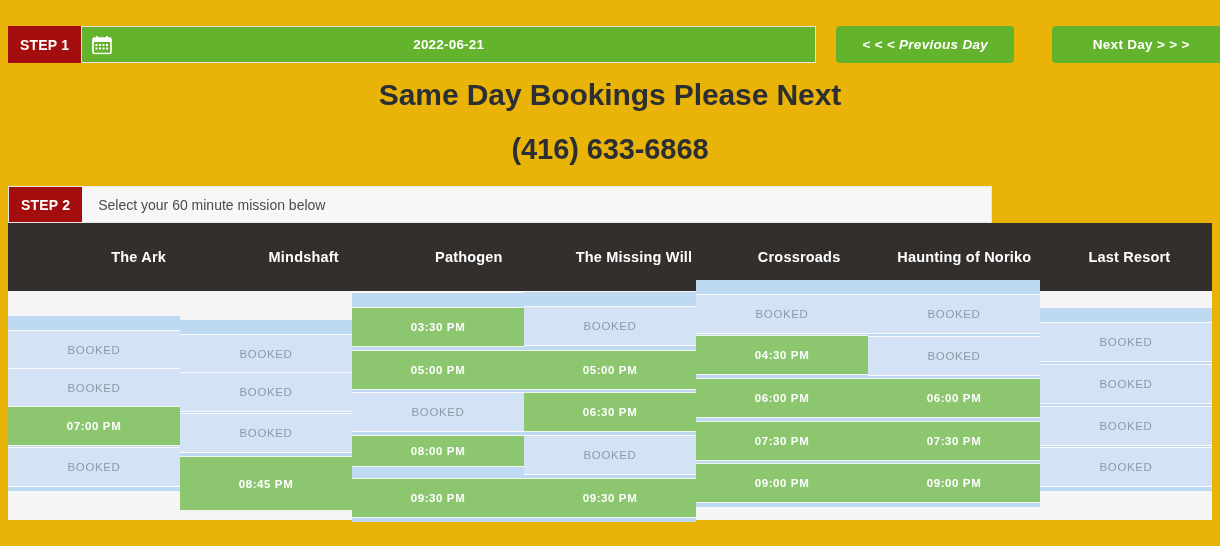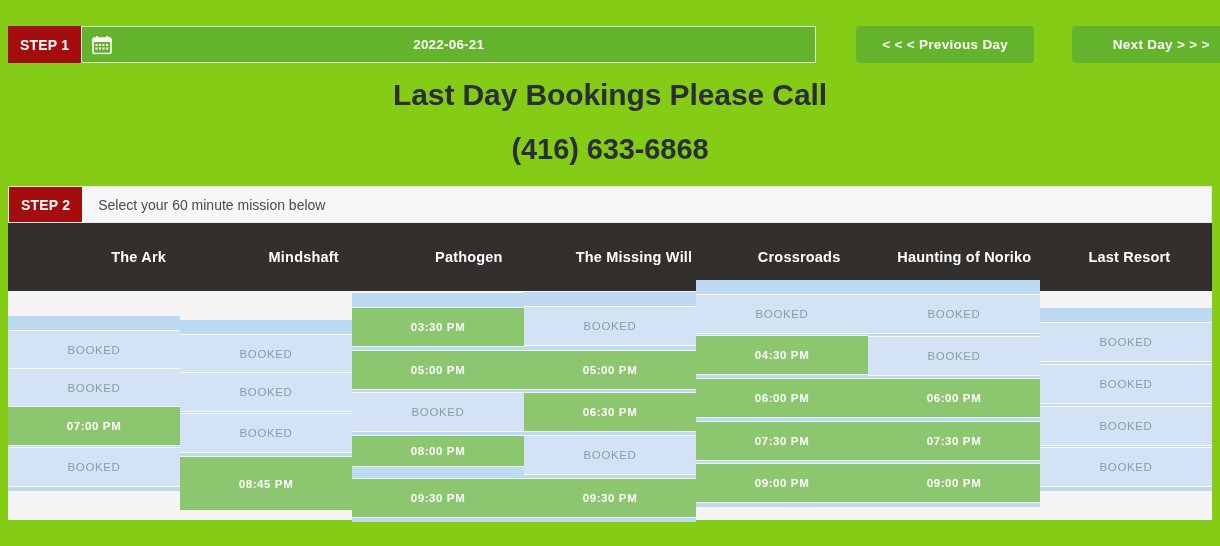--- a/index.html
+++ b/index.html
@@ -4,21 +4,21 @@
 <title>Booking Schedule</title>
 <style>
   * { box-sizing: border-box; }
   html, body {
     margin: 0; padding: 0;
     width: 1220px; height: 546px;
     background: #ffffff;
     font-family: "Liberation Sans", sans-serif;
     overflow: hidden;
   }
-  .page { position: relative; width: 1220px; height: 546px; background:#84cc16; }
+  .page { position: relative; width: 1220px; height: 546px; background:#eab308; }
 
   
   .step1-row {
     position: absolute; left: 8px; top: 26px;
     width: 1204px; height: 37px;
     display: flex; align-items: stretch;
   }
   .step-tag {
     background: #a30d0d;
     color: #ffffff;
@@ -47,41 +47,41 @@
   .nav-btn {
     flex: 0 0 178px;
     background: #63b32c;
     border: none; border-radius: 4px;
     color: #fff; font-size: 13.5px; font-weight: 700;
     font-family: "Liberation Sans", sans-serif;
     cursor: pointer;
     display: flex; align-items: center; justify-content: center;
     letter-spacing: .3px;
   }
-  .nav-btn.prev { margin-left: 40px; }
+  .nav-btn.prev { margin-left: 20px; font-style: italic; }
   .nav-btn.next { margin-left: 38px; margin-right: 0; }
 
   
   .headline {
     position: absolute; left: 0; top: 78px; width: 1220px;
     text-align: center;
     color: #2b2f33;
     font-size: 30px; font-weight: 700; letter-spacing: -0.1px;
   }
   .headline2 {
     position: absolute; left: 0; top: 133px; width: 1220px;
     text-align: center;
     color: #2b2f33;
     font-size: 29px; font-weight: 700; letter-spacing: -0.1px;
   }
 
   
   .step2-row {
     position: absolute; left: 8px; top: 186px;
-    width: 1204px; height: 37px;
+    width: 984px; height: 37px;
     display: flex; align-items: stretch;
     background: #f7f7f7;
     border: 1px solid #e6e6e6;
   }
   .step2-text {
     display: flex; align-items: center;
     padding-left: 16px;
     font-size: 14px; color: #4b4b4b;
   }
 
@@ -163,21 +163,21 @@
           </g>
         </svg>
       </span>
       <span class="date-text">2022-06-21</span>
     </div>
     <div class="nav-gap"></div>
     <button class="nav-btn prev">&lt; &lt; &lt; Previous Day</button>
     <button class="nav-btn next">Next Day &gt; &gt; &gt;</button>
   </div>
 
-  <div class="headline">Last Day Bookings Please Call</div>
+  <div class="headline">Same Day Bookings Please Next</div>
   <div class="headline2">(416) 633-6868</div>
 
   <div class="step2-row">
     <div class="step-tag">STEP 2</div>
     <div class="step2-text">Select your 60 minute mission below</div>
   </div>
 
   <div class="colheads">
       <div class="colhead">The Ark</div>
       <div class="colhead">Mindshaft</div>

